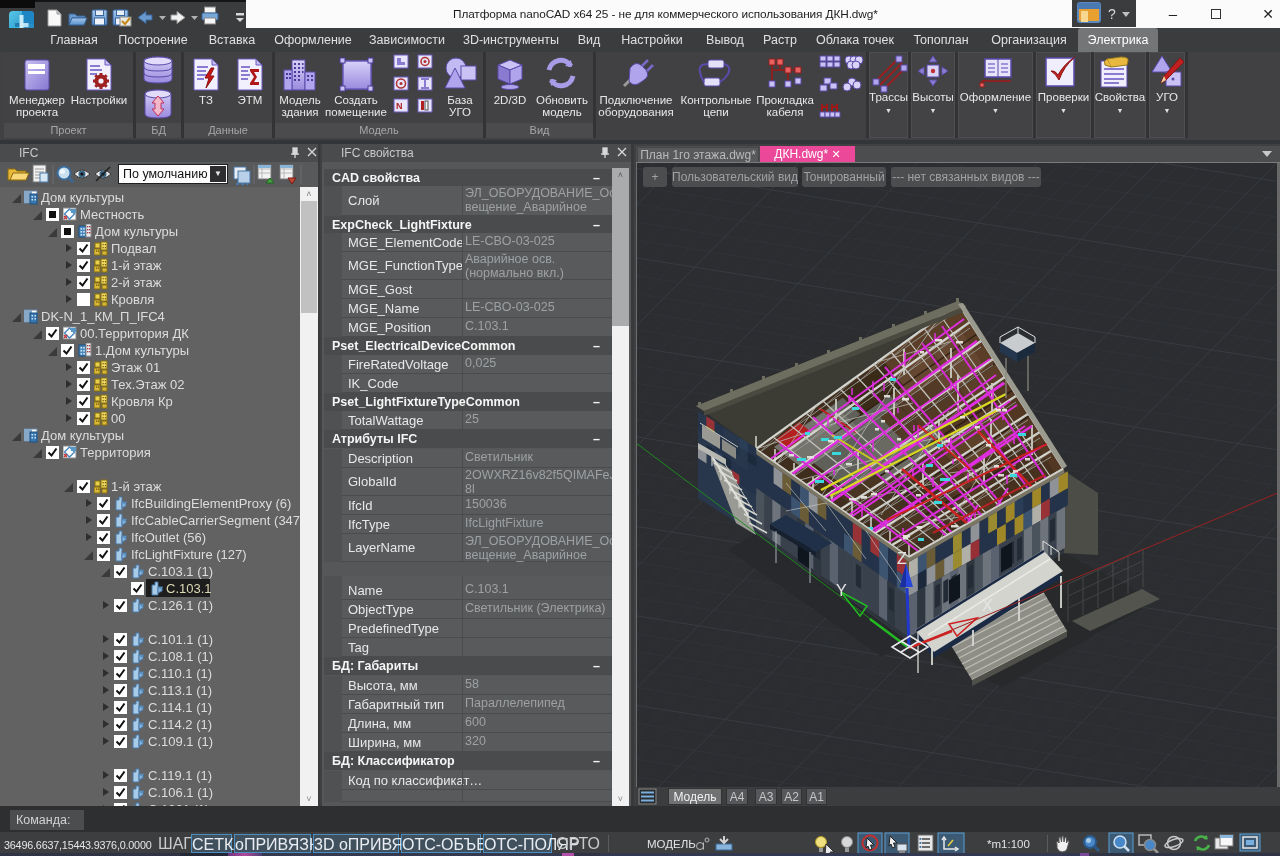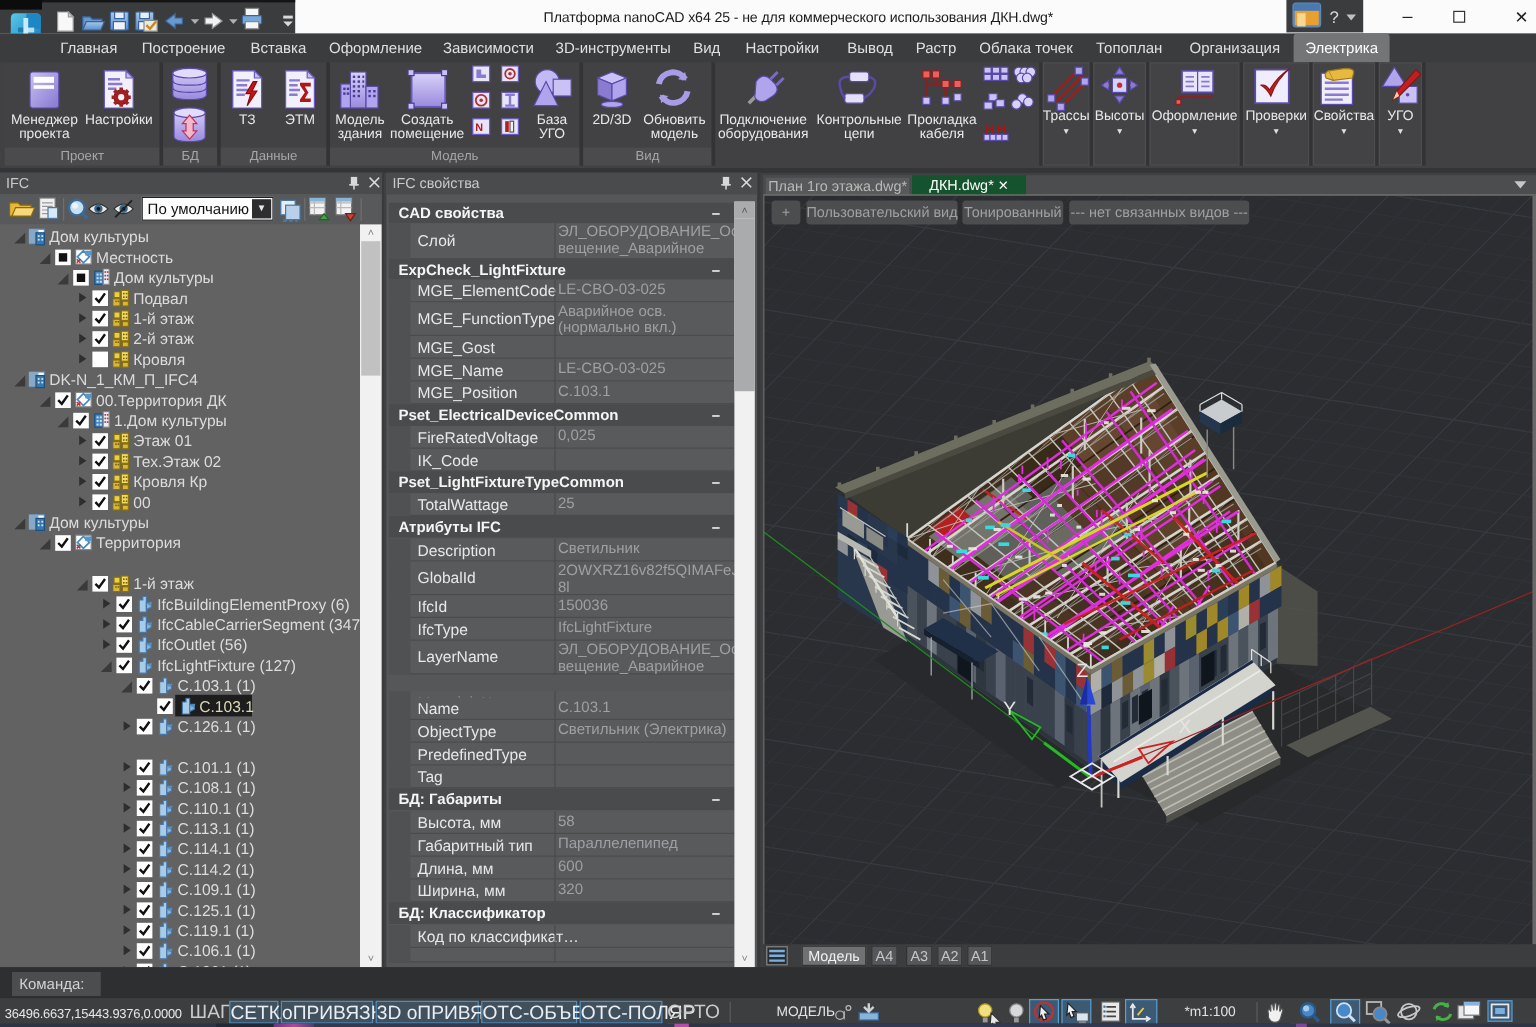--- a/index.html
+++ b/index.html
@@ -21,21 +21,21 @@
 
 
 #ribbon { left:0; top:52px; width:1280px; height:88px; background:#414143; }
 .rgroup { position:absolute; top:0; height:86px; background:#424244; }
 .rgsep { position:absolute; top:0; width:3px; height:86px; background:#333335; }
 .rglabel { position:absolute; bottom:0px; left:0; right:0; height:15px; background:#4b4b4d; color:#a6a6a8; font-size:11px; text-align:center; line-height:14px; }
 .rlabel2 { position:absolute; color:#e8e8e8; font-size:11.5px; text-align:center; line-height:11.5px; }
 .arrowdn { color:#e0e0e0; font-size:7px; }
 
 
-.ptitle { position:absolute; height:18px; background:#4a4b4d; color:#c9c9c9; font-size:12px; line-height:18px; padding-left:5px; }
+.ptitle { position:absolute; height:18px; background:#4a4b4d; color:#c9c9c9; font-size:12px; line-height:18px; padding-left:19px; }
 
 
 #ifc-panel { left:0; top:144px; width:320px; height:662px; background:#626262; border-right:2px solid #3a3a3c; }
 #ifc-toolbar { position:absolute; left:0; top:18px; width:318px; height:25px; background:#58595b; }
 #ifc-combo { position:absolute; left:118px; top:2px; width:110px; height:20px; background:#fdfdfd; border:1px solid #202020; font-size:12.5px; color:#111; padding-left:4px; line-height:18px; }
 #ifc-tree { position:absolute; left:0px; top:43px; width:300px; height:619px; background:#626262; overflow:hidden; }
 .trow { position:absolute; height:17px; white-space:nowrap; color:#dcdcdc; font-size:13px; line-height:17px; }
 .tri-e { position:absolute; width:0; height:0; border-left:9px solid transparent; border-bottom:9px solid #3a3a3a; top:5px; }
 .tri-c { position:absolute; width:0; height:0; border-top:4.5px solid transparent; border-bottom:4.5px solid transparent; border-left:6px solid #2e2e2e; top:4px; }
 .cb { position:absolute; width:13px; height:13px; background:#fff; top:2px; }
@@ -981,32 +981,20 @@
           <span class="cb" style="left:114px;">
             <svg width="13" height="13" viewBox="0 0 13 13">
               <path d="M2.5 6.5 L5.5 9.5 L10.5 2.5" fill="none" stroke="#111" stroke-width="2"></path>
             </svg>
           </span>
           <svg class="tico" style="left:131px;" width="14" height="15">
             <use href="#i-ifc"></use>
           </svg>
           <span class="ttext" style="left:148px;">C.109.1 (1)</span>
         </div>
-      <div class="trow" style="top:563px;left:0;width:300px;">
-          <span class="tri-c" style="left:103px;"></span>
-          <span class="cb" style="left:114px;">
-            <svg width="13" height="13" viewBox="0 0 13 13">
-              <path d="M2.5 6.5 L5.5 9.5 L10.5 2.5" fill="none" stroke="#111" stroke-width="2"></path>
-            </svg>
-          </span>
-          <svg class="tico" style="left:131px;" width="14" height="15">
-            <use href="#i-ifc"></use>
-          </svg>
-          <span class="ttext" style="left:148px;">C.125.1 (1)</span>
-        </div>
       <div class="trow" style="top:580px;left:0;width:300px;">
           <span class="tri-c" style="left:103px;"></span>
           <span class="cb" style="left:114px;">
             <svg width="13" height="13" viewBox="0 0 13 13">
               <path d="M2.5 6.5 L5.5 9.5 L10.5 2.5" fill="none" stroke="#111" stroke-width="2"></path>
             </svg>
           </span>
           <svg class="tico" style="left:131px;" width="14" height="15">
             <use href="#i-ifc"></use>
           </svg>
@@ -1215,21 +1203,21 @@
     <div id="prop-scroll">
       <div style="position:absolute;left:0;top:0;width:17px;height:14px;background:#a9abad;color:#58595a;font-size:9px;text-align:center;line-height:14px;">˄</div>
       <div style="position:absolute;left:0;top:14px;width:17px;height:144px;background:#a9abad;"></div>
       <div style="position:absolute;left:0;bottom:0;width:17px;height:14px;color:#808284;font-size:9px;text-align:center;line-height:14px;">˅</div>
     </div>
   </div>
 
   <div class="abs" id="vp">
     <div id="doctabs">
       <div style="position:absolute;left:1px;top:1px;width:122px;height:16px;background:#57595b;border:1px solid #454749;color:#b9b9b9;font-size:12px;text-align:center;line-height:15px;">План 1го этажа.dwg*</div>
-      <div style="position:absolute;left:124px;top:0px;width:95px;height:17px;background:#14532d;color:#ffffff;font-size:12px;text-align:center;line-height:16px;">ДКН.dwg* <span style="font-size:11px;">✕</span></div>
+      <div style="position:absolute;left:124px;top:0px;width:95px;height:17px;background:#ec4899;color:#ffffff;font-size:12px;text-align:center;line-height:16px;">ДКН.dwg* <span style="font-size:11px;">✕</span></div>
       <div style="position:absolute;right:8px;top:5px;width:0;height:0;border-left:5px solid transparent;border-right:5px solid transparent;border-top:6px solid #c8c8c8;"></div>
     </div>
     <div id="vp-canvas">
         <svg class="abs" style="left:0;top:0;" width="644" height="624" viewBox="0 0 644 624">
           <rect x="0" y="0" width="644" height="624" fill="#2b2d30"></rect>
 <g opacity="0.85">
             <line x1="0" y1="-120.0" x2="644" y2="-17.0" stroke="#313439" stroke-width="1"></line>
             <line x1="0" y1="-102.1" x2="644" y2="0.9" stroke="#313439" stroke-width="1"></line>
             <line x1="0" y1="-84.2" x2="644" y2="18.8" stroke="#3a3e44" stroke-width="1"></line>
             <line x1="0" y1="-66.3" x2="644" y2="36.7" stroke="#313439" stroke-width="1"></line>

